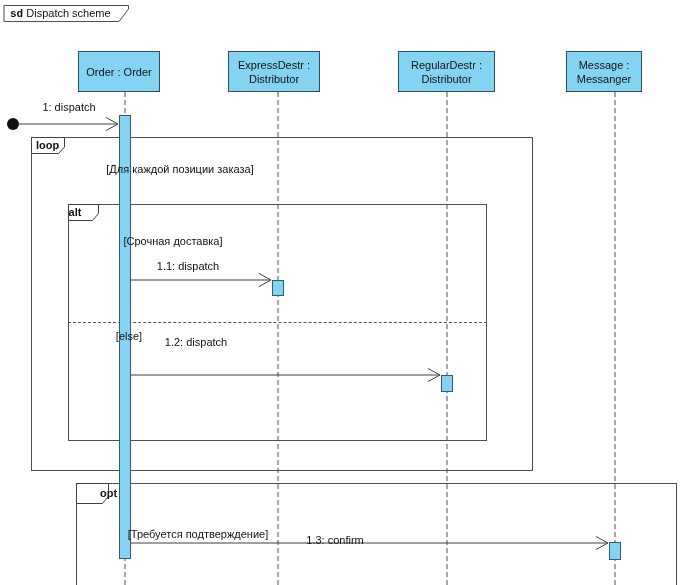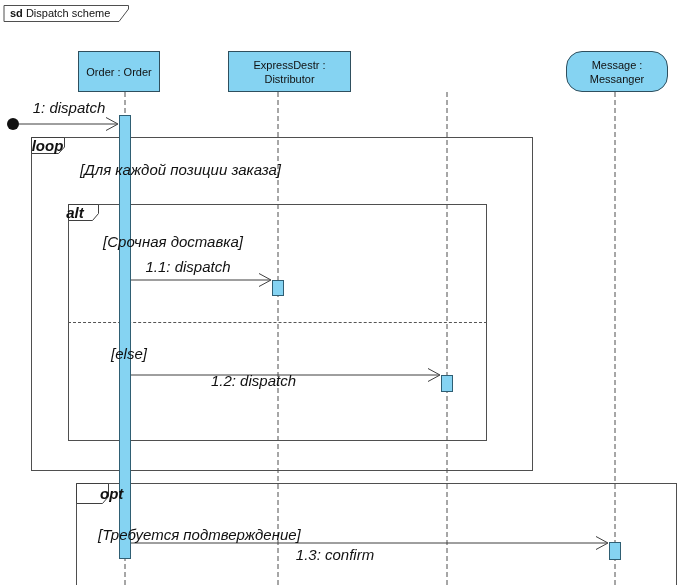--- a/index.html
+++ b/index.html
@@ -20,26 +20,26 @@
     position:absolute;border:1px solid #4f4f4f;background:transparent;z-index:1;
   }
   .frag.opt{border-bottom:none;}
   .divider{
     position:absolute;border-top:1px dashed #555;height:0;z-index:1;
   }
   .activation{
     position:absolute;width:12px;background:#85d3f2;border:1px solid #2f5e73;z-index:3;
   }
   .lbl{
-    position:absolute;font-size:15px;line-height:13px;white-space:nowrap;z-index:5;font-style:italic;
+    position:absolute;font-size:11px;line-height:13px;white-space:nowrap;z-index:5;
   }
   .lbl.center{text-align:center;}
   .op{font-weight:bold;}
   .title-text{position:absolute;left:10px;top:7px;font-size:11px;z-index:5;white-space:nowrap;}
-  .title-text .kw{font-weight:bold;}
+  .title-text .kw{font-weight:bold;font-family:Liberation Mono, monospace;}
 </style>
 </head>
 <body>
 
 <div class="diagram">
 
   <svg class="layer z0">
     <line x1="125" y1="92" x2="125" y2="585" stroke="#4f4f4f" stroke-width="1" stroke-dasharray="5,3"></line>
     <line x1="278" y1="92" x2="278" y2="585" stroke="#4f4f4f" stroke-width="1" stroke-dasharray="5,3"></line>
     <line x1="447" y1="92" x2="447" y2="585" stroke="#4f4f4f" stroke-width="1" stroke-dasharray="5,3"></line>
@@ -47,24 +47,27 @@
   </svg>
 
   <div class="frag" style="left:31px;top:137px;width:502px;height:334px;"></div>
   <div class="frag" style="left:68px;top:204px;width:419px;height:237px;"></div>
   <div class="frag opt" style="left:76px;top:483px;width:601px;height:102px;"></div>
   <div class="divider" style="left:68px;top:322px;width:419px;"></div>
 
   <div class="head" style="left:78px;width:82px;">
       <span>Order : Order</span>
     </div>
-  <div class="head" style="left:228px;width:123px;">
+  <div class="head" style="left:228px;width:92px;">
       <span>ExpressDestr : Distributor</span>
     </div>
-  <div class="head" style="left:566px;width:102px;border-radius:16px;">
+  <div class="head" style="left:398px;width:97px;">
+      <span>RegularDestr : Distributor</span>
+    </div>
+  <div class="head" style="left:566px;width:76px;">
       <span>Message : Messanger</span>
     </div>
 
   <div class="activation" style="left:119px;top:115px;height:444px;"></div>
   <div class="activation" style="left:272px;top:280px;height:16px;"></div>
   <div class="activation" style="left:441px;top:375px;height:17px;"></div>
   <div class="activation" style="left:609px;top:542px;height:18px;"></div>
 
   <svg class="layer z4">
 
@@ -92,21 +95,21 @@
     <span class="kw">sd</span>
     <span>Dispatch scheme</span>
   </div>
 
   <div class="lbl center op" style="left:31px;top:139px;width:33px;">loop</div>
   <div class="lbl center op" style="left:60px;top:206px;width:30px;">alt</div>
   <div class="lbl center op" style="left:76px;top:487px;width:32px;padding-left:24px;">opt</div>
 
   <div class="lbl center" style="left:80px;top:163px;width:200px;">[Для каждой позиции заказа]</div>
   <div class="lbl center" style="left:73px;top:235px;width:200px;">[Срочная доставка]</div>
-  <div class="lbl center" style="left:79px;top:330px;width:100px;margin-top:17px;">[else]</div>
+  <div class="lbl center" style="left:79px;top:330px;width:100px;">[else]</div>
   <div class="lbl center" style="left:98px;top:528px;width:200px;">[Требуется подтверждение]</div>
 
   <div class="lbl center" style="left:19px;top:101px;width:100px;">1: dispatch</div>
   <div class="lbl center" style="left:88px;top:260px;width:200px;">1.1: dispatch</div>
-  <div class="lbl center" style="left:96px;top:374px;width:200px;text-align:right;">1.2: dispatch</div>
-  <div class="lbl center" style="left:235px;top:548px;width:200px;">1.3: confirm</div>
+  <div class="lbl center" style="left:96px;top:336px;width:200px;">1.2: dispatch</div>
+  <div class="lbl center" style="left:235px;top:534px;width:200px;">1.3: confirm</div>
 
 </div>
 
 </body></html>

